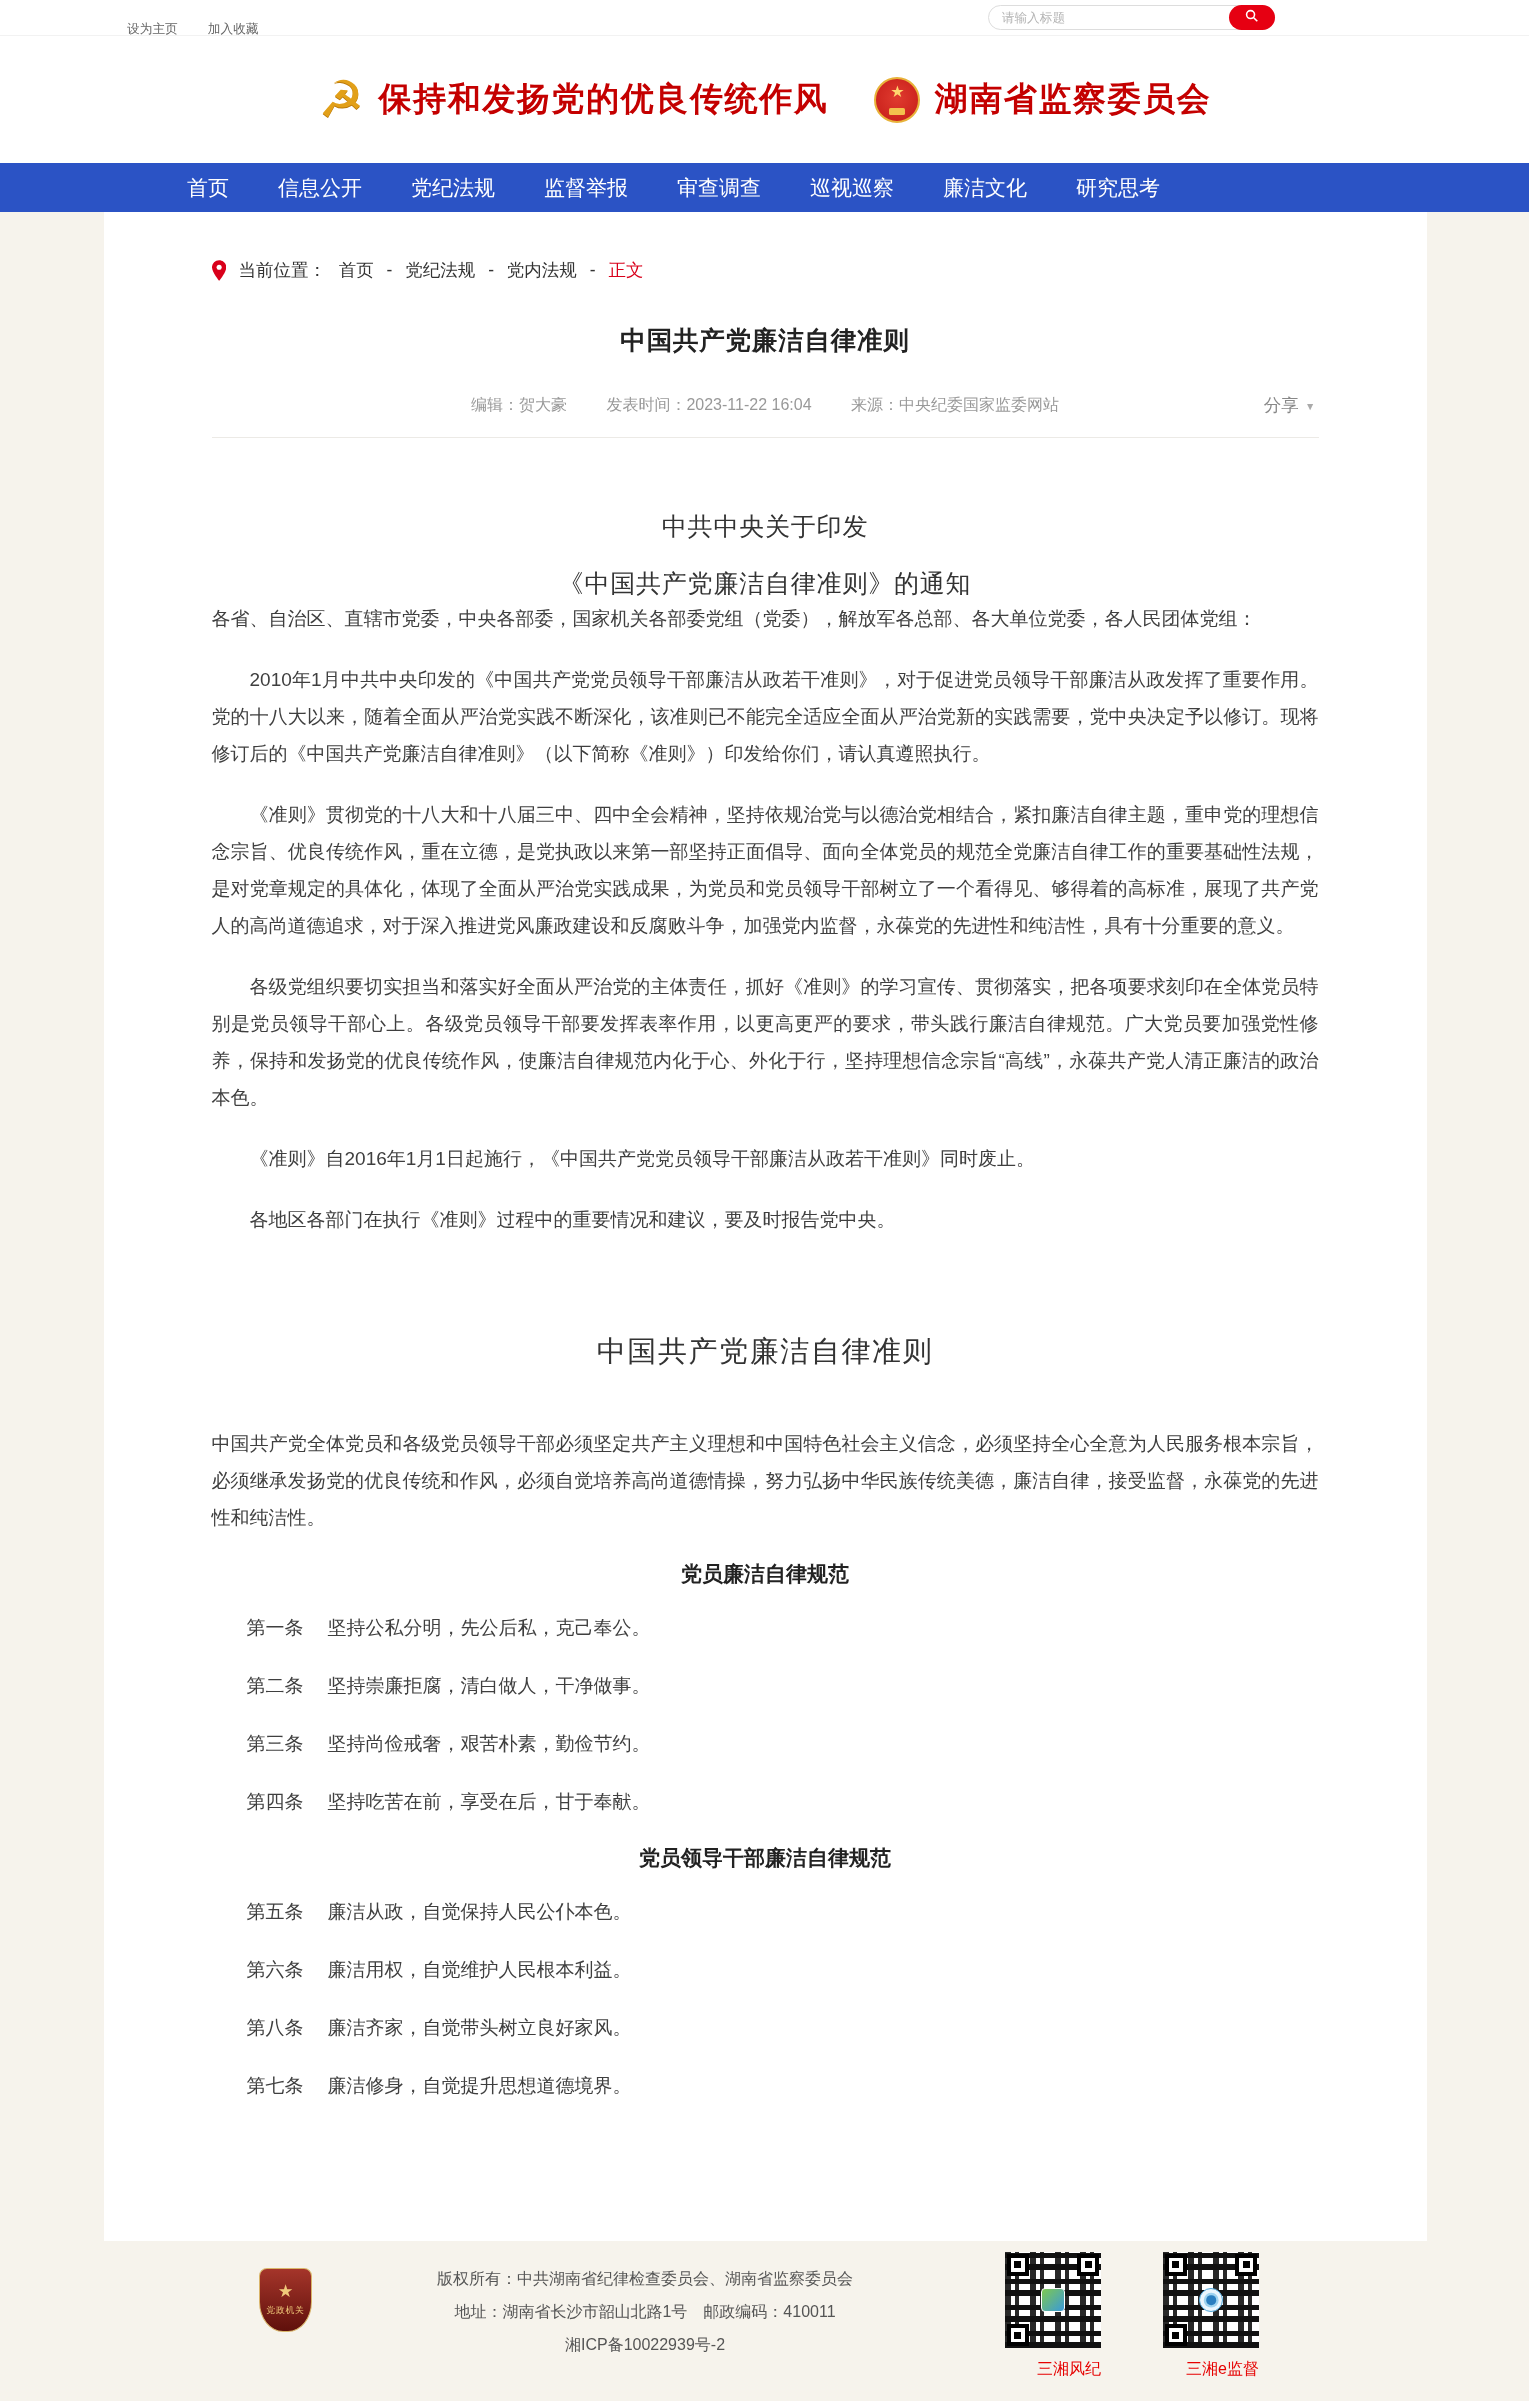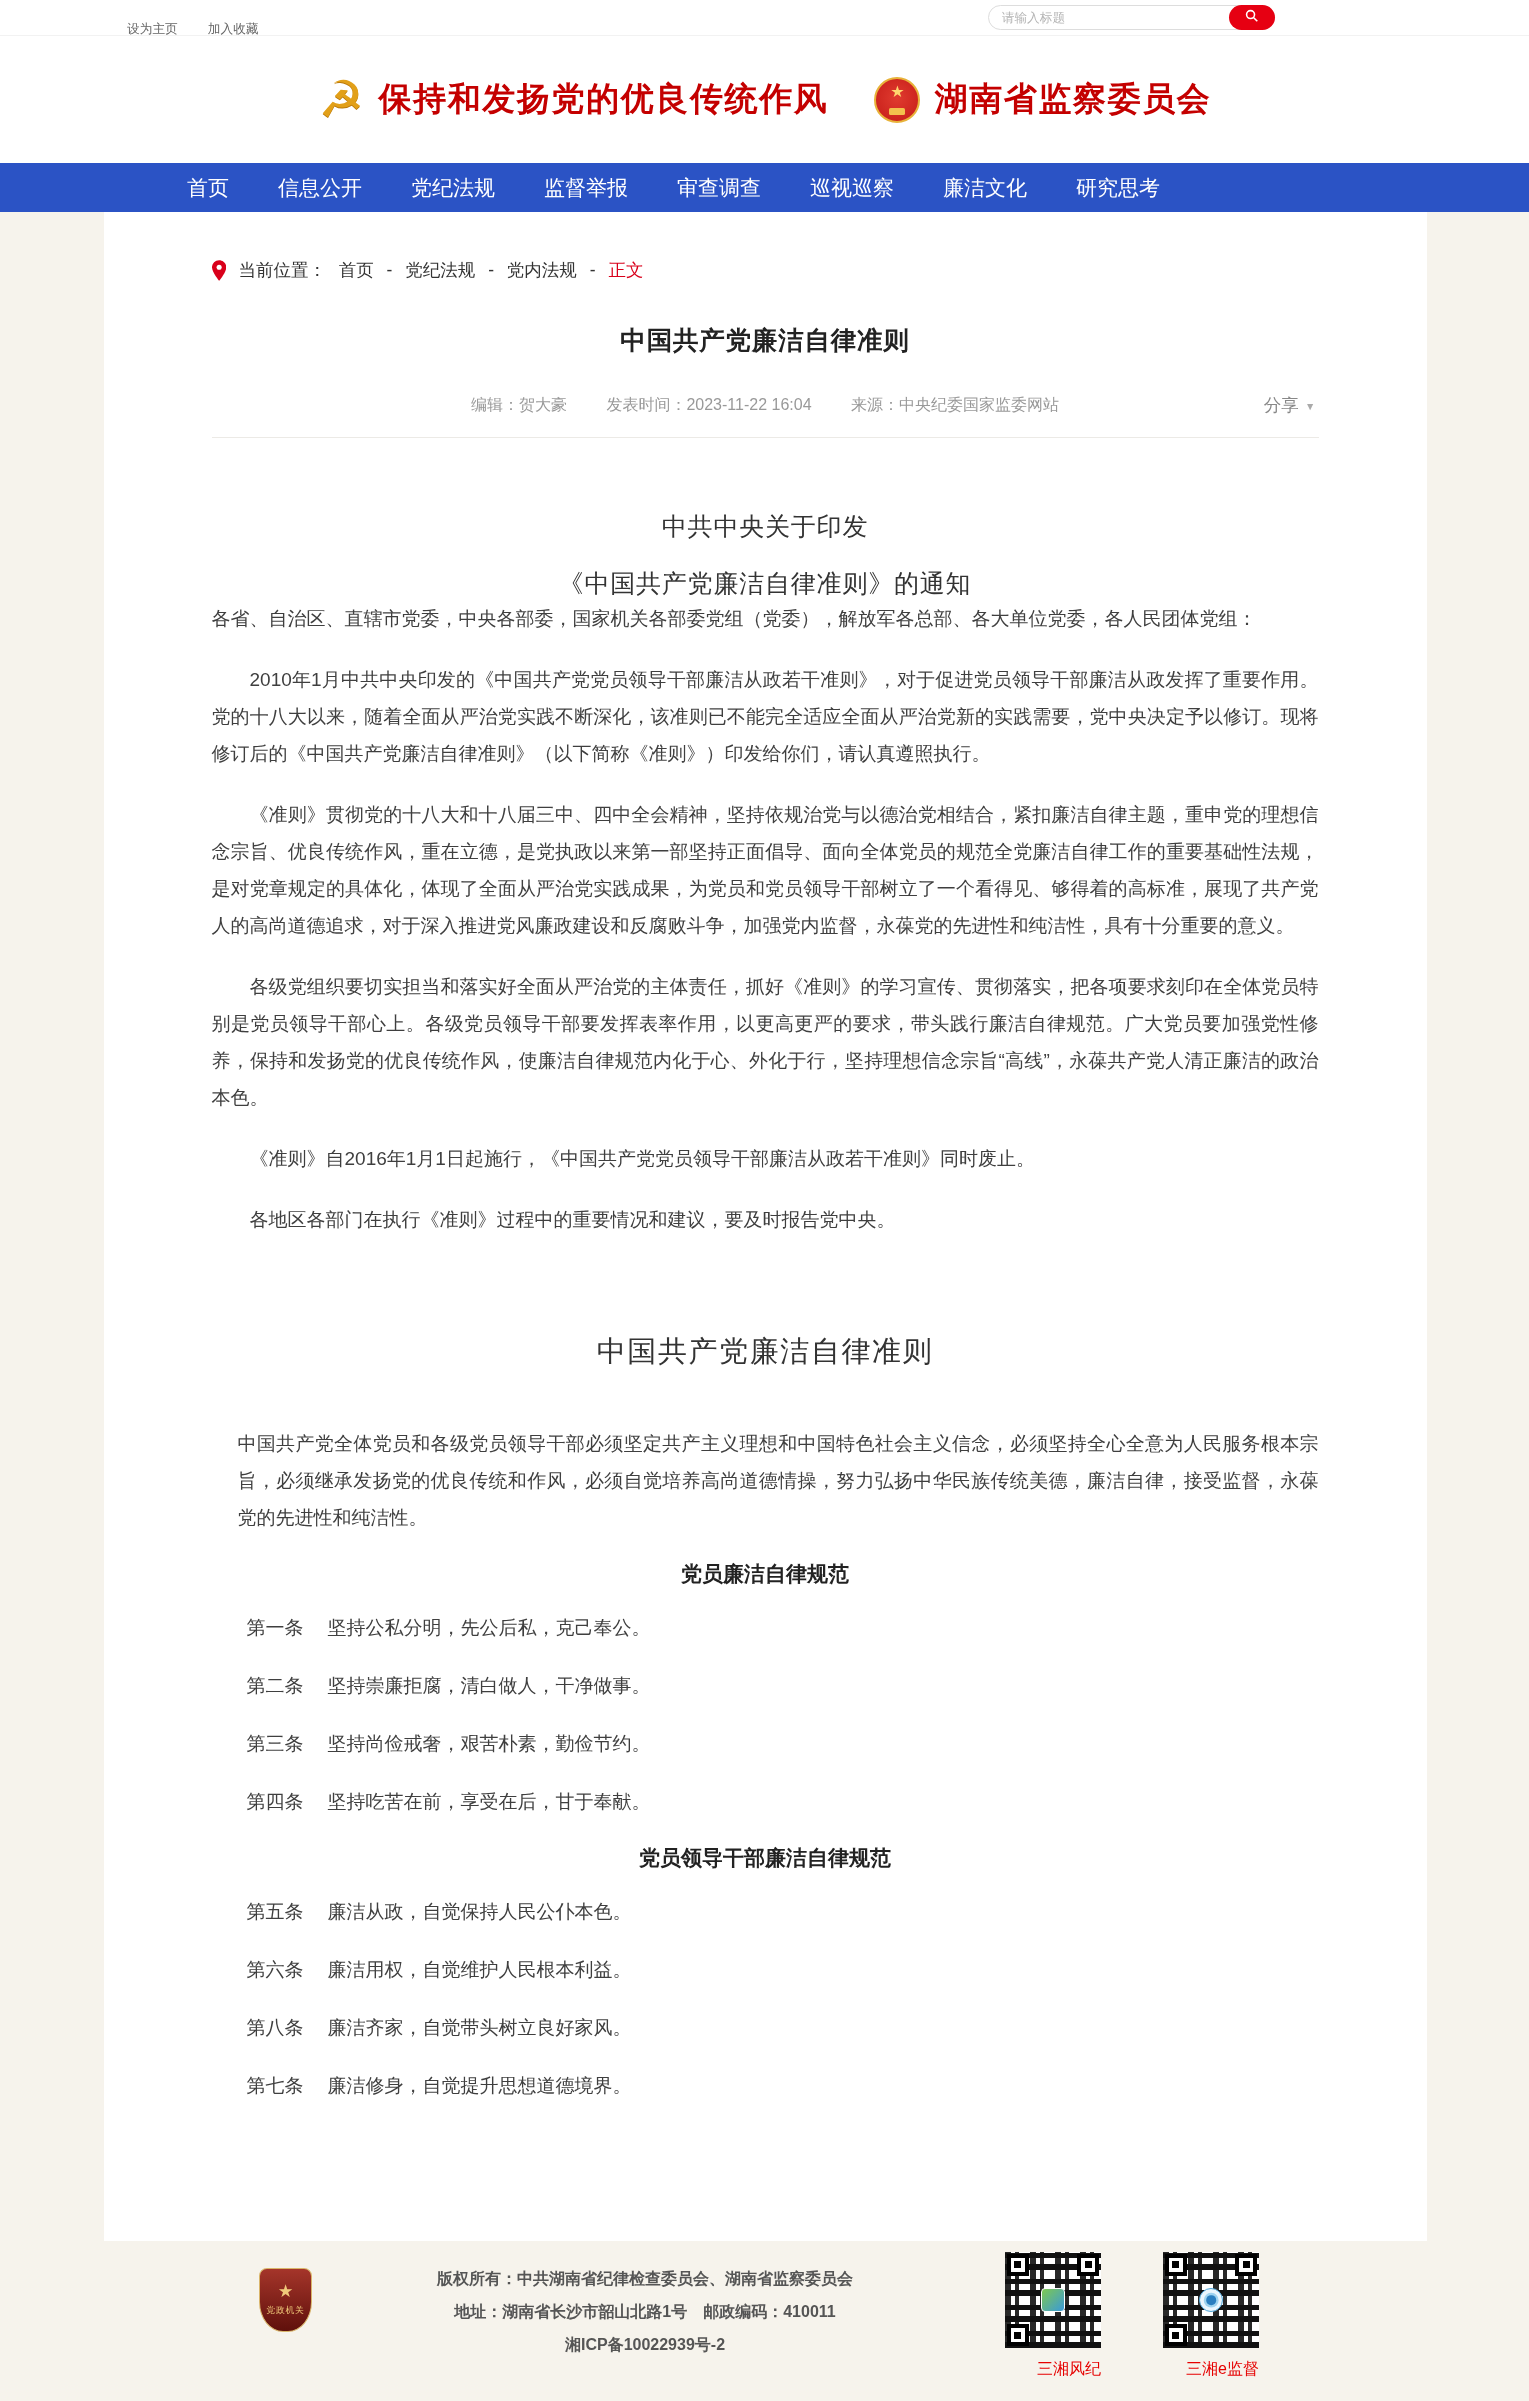--- a/index.html
+++ b/index.html
@@ -51,36 +51,36 @@
 
   .notice-h { text-align:center; font-size:25px; color:#333; font-weight:400; letter-spacing:0.8px; }
   .notice-h1 { margin-top:72px; }
   .notice-h2 { margin-top:24px; }
 
   .body-text { }
   .body-text p { font-size:19px; line-height:37px; color:#3f3f3f; margin-bottom:24px; text-align:justify; }
   .indent { text-indent:2em; }
 
   .code-title { margin-top:94px; text-align:center; font-size:29px; color:#333; font-weight:400; letter-spacing:1.6px; }
-  .preamble-wrap { margin-top:53px;margin-left:26px; }
+  .preamble-wrap { margin-top:53px; }
   .preamble-wrap p { margin-bottom:0; }
 
   .rule-h { margin-top:24px; text-align:center; font-size:21px; font-weight:700; color:#222; }
   .rule-item { margin-top:21px; font-size:19px; line-height:37px; color:#3f3f3f; padding-left:35px; }
   .rule-item:first-of-type { margin-top:27px; }
   .rule-num { margin-right:24px; }
 
   
   .footer { height:163px; background:#f6f3ec; position:relative; }
   .gov-badge { position:absolute; left:259px; top:27px; width:53px; height:64px; border:1.6px solid #d9b56a; border-radius:8px 8px 24px 24px / 8px 8px 30px 30px; background:linear-gradient(#a5352a,#5f100b); display:flex; flex-direction:column; align-items:center; justify-content:center; gap:4.8px; cursor:pointer; }
   .gov-badge .badge-star { color:#f0c97a; font-size:17.5px; line-height:1; }
   .gov-badge .badge-label { color:#f0c97a; font-size:8.8px; letter-spacing:0.8px; }
 
   .foot-text { position:absolute; left:422px; top:21px; width:446px; text-align:center; }
-  .foot-line { font-size:16px; color:#555; line-height:33px;font-weight:bold; }
+  .foot-line { font-size:16px; color:#555; line-height:33px; }
 
   .qr-block { position:absolute; top:11px; text-align:right; }
   .qr-1 { left:1005px; } .qr-2 { left:1163px; }
   .qr { position:relative; width:96px; height:96px; background:
         repeating-linear-gradient(90deg, rgba(17,17,17,.9) 0 5.6px, transparent 5.6px 10.4px, rgba(17,17,17,.9) 10.4px 14.3px, transparent 14.3px 25px),
         repeating-linear-gradient(0deg, #111 0 5.6px, #fff 5.6px 12px, #111 12px 16.7px, #fff 16.7px 26px);
         background-color:#fff; }
   .finder { position:absolute; width:22px; height:22px; background:#fff; border:4px solid #000; }
   .f-tl { top:1.6px; left:1.6px; } .f-tr { top:1.6px; right:1.6px; } .f-bl { bottom:1.6px; left:1.6px; }
   .finder::after { content:""; position:absolute; inset:3.2px; background:#000; }

